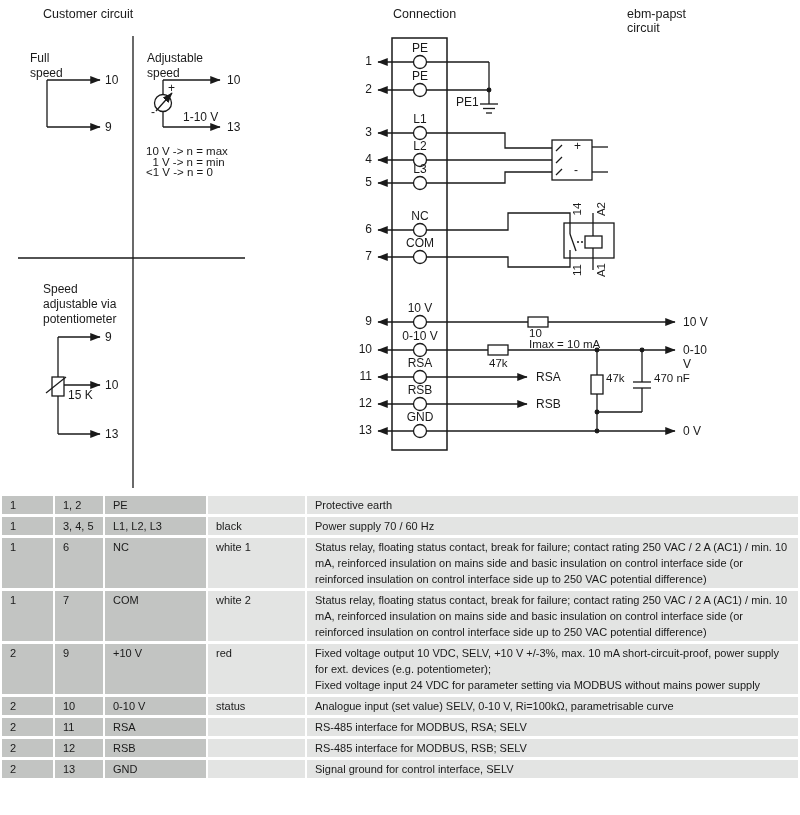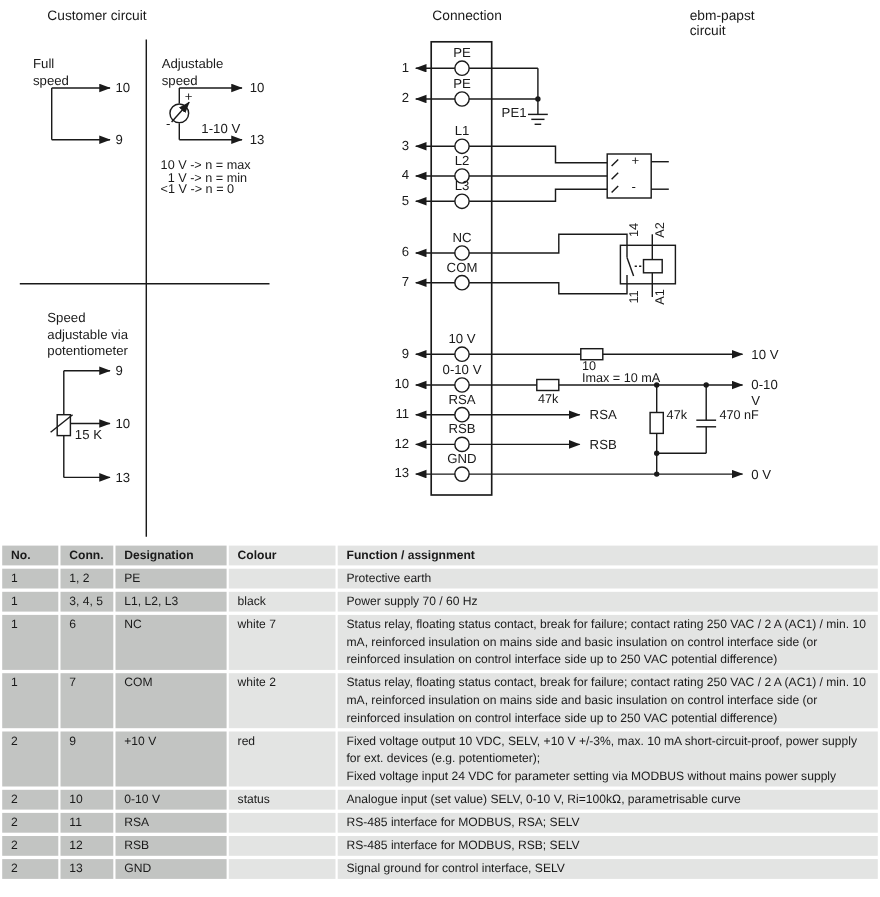--- a/index.html
+++ b/index.html
@@ -246,46 +246,39 @@
 
 <table class="spec">
   <colgroup>
       <col style="width:51px">
       <col style="width:48px">
       <col style="width:101px">
       <col style="width:97px">
       <col style="width:491px">
     </colgroup>
   <tbody>
-      <tr class="hdr">
-    <th class="dk">No.</th>
-    <th class="dk">Conn.</th>
-    <th class="dk">Designation</th>
-    <th class="lt">Colour</th>
-    <th class="lt">Function / assignment</th>
-  </tr>
   <tr>
     <td class="dk">1</td>
     <td class="dk">1, 2</td>
     <td class="dk">PE</td>
     <td class="lt"></td>
     <td class="lt fn">Protective earth</td>
   </tr>
   <tr>
     <td class="dk">1</td>
     <td class="dk">3, 4, 5</td>
     <td class="dk">L1, L2, L3</td>
     <td class="lt">black</td>
     <td class="lt fn">Power supply 70 / 60 Hz</td>
   </tr>
   <tr>
     <td class="dk">1</td>
     <td class="dk">6</td>
     <td class="dk">NC</td>
-    <td class="lt">white 7</td>
+    <td class="lt">white 1</td>
     <td class="lt fn">Status relay, floating status contact, break for failure; contact rating 250 VAC / 2 A (AC1) / min. 10 mA, reinforced insulation on mains side and basic insulation on control interface side (or reinforced insulation on control interface side up to 250 VAC potential difference)</td>
   </tr>
   <tr>
     <td class="dk">1</td>
     <td class="dk">7</td>
     <td class="dk">COM</td>
     <td class="lt">white 2</td>
     <td class="lt fn">Status relay, floating status contact, break for failure; contact rating 250 VAC / 2 A (AC1) / min. 10 mA, reinforced insulation on mains side and basic insulation on control interface side (or reinforced insulation on control interface side up to 250 VAC potential difference)</td>
   </tr>
   <tr>

